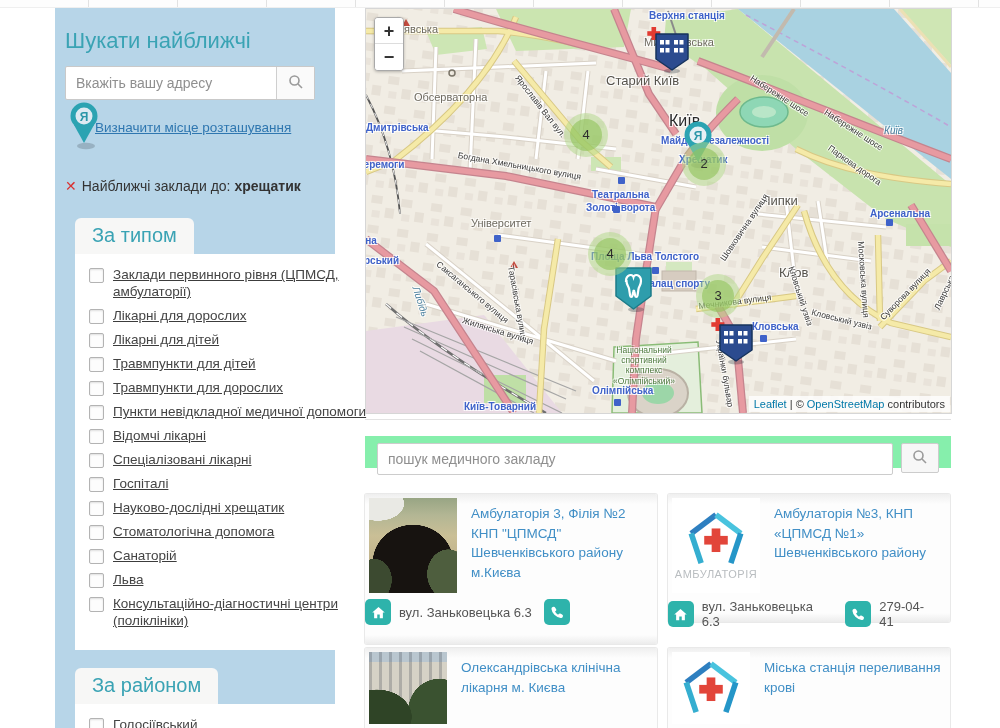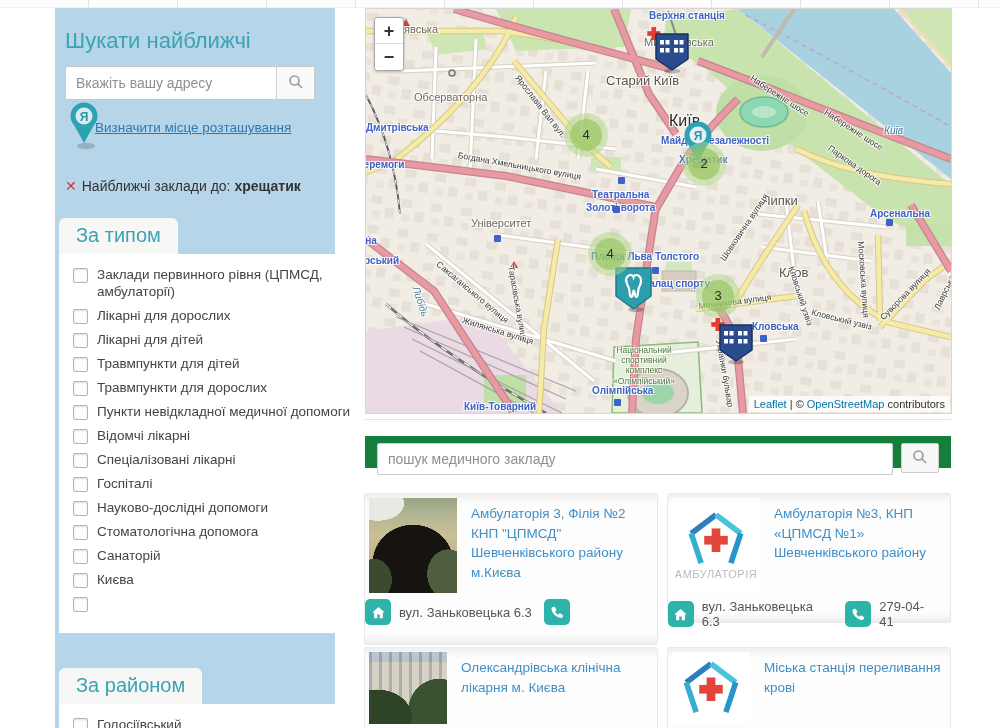--- a/index.html
+++ b/index.html
@@ -18,21 +18,21 @@
     font-family:inherit;background:transparent;min-width:0;}
   .sb-search input::placeholder,.band input::placeholder{color:#8f8f8f;}
   .btn-mag{width:38px;border:0;border-left:1px solid #cfcfcf;background:#fafafa;cursor:pointer;
     display:flex;align-items:center;justify-content:center;}
   .pin-me{position:absolute;left:12px;top:94px;}
   .locate-link{position:absolute;left:40px;top:112px;font-size:13.5px;color:#2f77b0;
     text-decoration:underline;}
   .nearest{position:absolute;left:10px;top:170px;font-size:14px;color:#333;}
   .nearest .x{color:#d93232;font-weight:bold;margin-right:5px;cursor:pointer;}
   .nearest b{font-weight:bold;}
-  .filter{position:absolute;left:4px;width:315px;}
+  .filter{position:absolute;left:20px;width:315px;text-decoration:underline;}
   .filter-tab{display:inline-block;background:#f7f7f6;color:#3aa3b4;font-size:20px;
     padding:6px 17px 7px;border-radius:6px 6px 0 0;}
   .filter-panel{background:#fff;padding:12px 12px 14px;}
   .filter ul{list-style:none;margin:0;padding:0;}
   .opt{display:flex;align-items:flex-start;margin-bottom:7px;font-size:13.5px;color:#444;
     line-height:17px;cursor:pointer;}
   .cb{flex:0 0 13px;width:13px;height:13px;margin:2px 9px 0 2px;background:#fdfdfd;
     border:1px solid #b3b3b3;border-radius:2px;box-shadow:inset 0 1px 2px rgba(0,0,0,.12);}
   
   .map{position:absolute;left:365px;top:8px;width:585px;height:404px;overflow:hidden;
@@ -59,21 +59,21 @@
   .zoomctl{position:absolute;left:8px;top:8px;width:28px;background:#fff;border:1px solid #a9a9a9;
     border-radius:4px;box-shadow:0 1px 3px rgba(0,0,0,.25);z-index:40;overflow:hidden;}
   .zoomctl button{display:block;width:28px;height:26px;border:0;background:#fff;font-size:18px;
     font-weight:bold;color:#333;cursor:pointer;padding:0;line-height:24px;}
   .zoomctl .zin{border-bottom:1px solid #ddd;}
   .attrib{position:absolute;right:1px;bottom:1px;background:rgba(255,255,255,.78);
     font-size:11px;color:#333;padding:2px 5px;z-index:40;}
   .attrib a{color:#0078a8;text-decoration:none;cursor:pointer;}
   
   .divider{position:absolute;left:365px;top:419px;width:586px;height:1px;background:#e3e3e3;}
-  .band{position:absolute;left:365px;top:436px;width:586px;height:32px;background:#15803d;}
+  .band{position:absolute;left:365px;top:436px;width:586px;height:32px;background:#86efac;}
   .band .field{position:absolute;left:12px;top:7px;right:58px;height:30px;background:#fff;
     border:1px solid #ccc;border-radius:2px;display:flex;}
   .band input{flex:1;border:0;outline:none;padding:0 10px;font-size:14px;color:#444;
     font-family:inherit;background:transparent;}
   .band .btn-mag{position:absolute;right:12px;top:7px;width:38px;height:30px;border:1px solid #ccc;
     border-radius:2px;background:#f7f7f7;}
   .card{position:absolute;border-radius:2px;
     background:linear-gradient(180deg,#efefef 0,#fdfdfd 10px,#fdfdfd calc(100% - 9px),#ececec 100%);
     box-shadow:0 0 0 1px #e9e9e9;}
   .card-top{display:flex;padding:4px;}
@@ -173,36 +173,37 @@
           <li class="opt">
     <span class="cb"></span>
     <span class="opt-label">Спеціалізовані лікарні</span>
   </li>
           <li class="opt">
     <span class="cb"></span>
     <span class="opt-label">Госпіталі</span>
   </li>
           <li class="opt">
     <span class="cb"></span>
-    <span class="opt-label">Науково-дослідні допомоги</span>
+    <span class="opt-label">Науково-дослідні хрещатик</span>
   </li>
           <li class="opt">
     <span class="cb"></span>
     <span class="opt-label">Стоматологічна допомога</span>
   </li>
           <li class="opt">
     <span class="cb"></span>
     <span class="opt-label">Санаторій</span>
   </li>
           <li class="opt">
     <span class="cb"></span>
-    <span class="opt-label">Києва</span>
-  </li>
-          <li class="opt">
-    <span class="cb"></span>
+    <span class="opt-label">Льва</span>
+  </li>
+          <li class="opt">
+    <span class="cb"></span>
+    <span class="opt-label">Консультаційно-діагностичні центри (поліклініки)</span>
   </li>
         </ul>
     </div>
   </div>
 
   <div class="filter" style="top:660px;">
     <div class="filter-tab">За районом</div>
     <div class="filter-panel">
       <ul id="district-options">
           <li class="opt">

